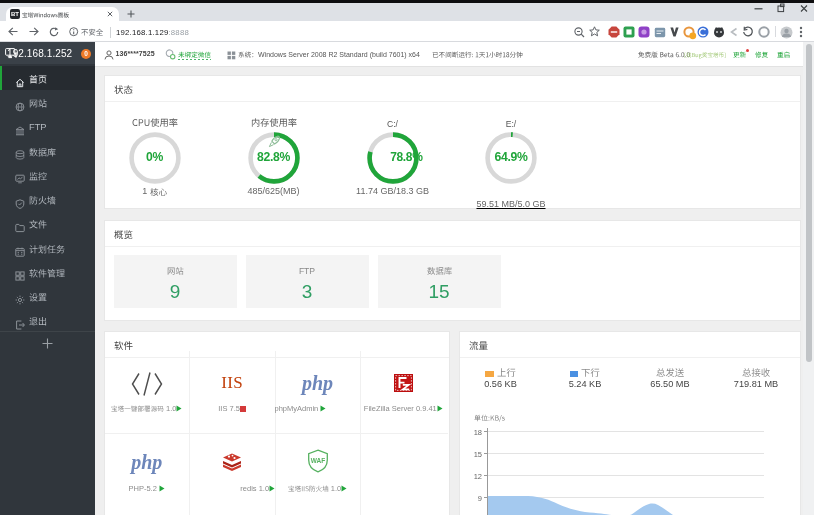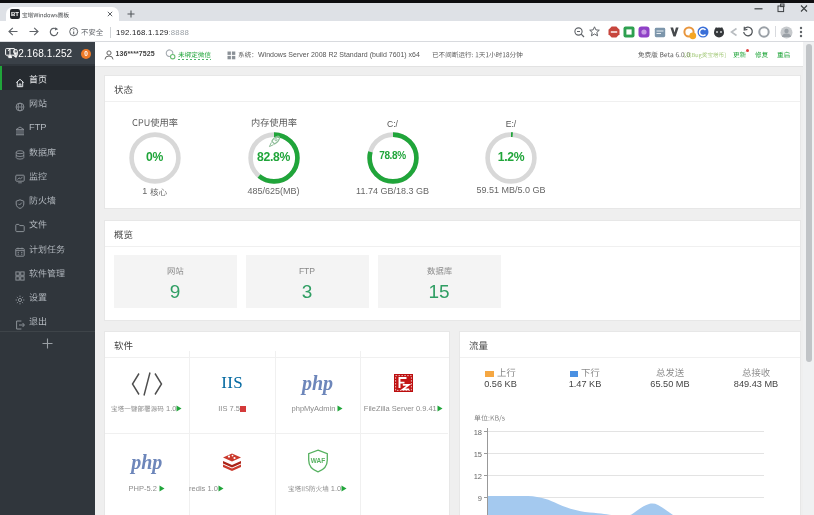--- a/index.html
+++ b/index.html
@@ -278,33 +278,33 @@
     <div class="abs" style="left:213.5px;top:185.5px;">
       <div style="width:120px;text-align:center;font-size:9px;color:#666">485/625(MB)</div>
     </div>
     <div class="abs" style="left:362.5px;top:116px;">
       <div style="width:60px;text-align:center;line-height:11px"><span style="font-size:8.6px;color:#555">C:/</span></div>
     </div>
     <div class="abs" style="left:364.5px;top:130px;"><svg width="56" height="56" viewBox="0 0 56 56">
         <circle cx="28" cy="28" r="23.4" fill="none" stroke="#d8d8d8" stroke-width="4.6"></circle>
         <circle cx="28" cy="28" r="23.4" fill="none" stroke="#20a53a" stroke-width="4.6" stroke-dasharray="115.9 147.0" transform="rotate(-90 28 28)"></circle>
       </svg></div>
-    <div class="abs" style="left:362.5px;top:150.3px;width:60px;text-align:center;font-size:10px;letter-spacing:-0.35px;font-weight:bold;color:#20a53a">78.8%</div>
+    <div class="abs" style="left:362.5px;top:150.3px;width:60px;text-align:right;font-size:12px;letter-spacing:-0.35px;font-weight:bold;color:#20a53a">78.8%</div>
     <div class="abs" style="left:332.5px;top:185.5px;">
       <div style="width:120px;text-align:center;font-size:9px;color:#666">11.74 GB/18.3 GB</div>
     </div>
     <div class="abs" style="left:481.0px;top:116px;">
       <div style="width:60px;text-align:center;line-height:11px"><span style="font-size:8.6px;color:#555">E:/</span></div>
     </div>
     <div class="abs" style="left:483.0px;top:130px;"><svg width="56" height="56" viewBox="0 0 56 56">
         <circle cx="28" cy="28" r="23.4" fill="none" stroke="#d8d8d8" stroke-width="4.6"></circle>
         <circle cx="28" cy="28" r="23.4" fill="none" stroke="#20a53a" stroke-width="4.6" stroke-dasharray="1.8 147.0" transform="rotate(-90 28 28)"></circle>
       </svg></div>
-    <div class="abs" style="left:481.0px;top:150.3px;width:60px;text-align:center;font-size:12.2px;letter-spacing:-0.35px;font-weight:bold;color:#20a53a">1.2%</div>
-    <div class="abs" style="left:451.0px;top:185px;">
+    <div class="abs" style="left:481.0px;top:150.3px;width:60px;text-align:center;font-size:12.2px;letter-spacing:-0.35px;font-weight:bold;color:#20a53a">64.9%</div>
+    <div class="abs" style="left:451.0px;top:199px;text-decoration:underline;">
       <div style="width:120px;text-align:center;font-size:9px;color:#666">59.51 MB/5.0 GB</div>
     </div>
     <div class="abs" style="left:103.5px;top:220px;width:697px;height:101px;background:#fff;border:1px solid #e7e7e7"></div>
     <div class="abs" style="left:113.5px;top:228px;"><svg width="19" height="13" viewBox="0 -10.260000000000002 19 13" style="display:inline-block;vertical-align:top">
         <path d="M5.9 -3.4C6.0 -3.5 6.3 -3.5 6.6 -3.5H7.1C6.7 -2.2 6.1 -0.8 4.9 0.4C5.1 0.5 5.3 0.7 5.5 0.8C6.3 -0.1 6.9 -1.1 7.3 -2.2V-0.2C7.3 0.2 7.3 0.4 7.4 0.5C7.6 0.6 7.8 0.7 7.9 0.7C8.0 0.7 8.2 0.7 8.3 0.7C8.5 0.7 8.7 0.6 8.8 0.6C8.9 0.5 9.0 0.3 9.0 0.2C9.0 -0.0 9.1 -0.6 9.1 -1.0C8.9 -1.1 8.8 -1.2 8.7 -1.3C8.7 -0.8 8.6 -0.4 8.6 -0.2C8.6 -0.1 8.6 -0.0 8.5 0.0C8.5 0.1 8.4 0.1 8.3 0.1C8.2 0.1 8.1 0.1 8.1 0.1C8.0 0.1 7.9 0.0 7.9 0.0C7.8 -0.0 7.8 -0.1 7.8 -0.1V-3.0H7.5L7.7 -3.5H9.0V-4.1H7.8C7.9 -5.1 8.0 -6.1 8.0 -6.8H8.9V-7.5H5.9V-6.8H7.4C7.4 -6.1 7.4 -5.1 7.2 -4.1H6.5C6.6 -4.8 6.8 -5.8 6.8 -6.3H6.3C6.2 -5.8 6.0 -4.4 5.9 -4.2C5.9 -4.1 5.8 -4.0 5.7 -4.0C5.8 -3.8 5.9 -3.6 5.9 -3.4ZM5.0 -5.2V-4.0H3.8V-5.2ZM5.0 -5.7H3.8V-6.8H5.0ZM3.2 -0.1C3.3 -0.2 3.6 -0.4 5.1 -1.4C5.2 -1.1 5.3 -0.9 5.3 -0.8L5.8 -1.0C5.7 -1.5 5.3 -2.3 5.0 -2.9L4.5 -2.7C4.6 -2.5 4.8 -2.1 4.9 -1.9L3.8 -1.2V-3.4H5.5V-7.4H3.2V-1.4C3.2 -1.0 3.0 -0.7 2.8 -0.6C3.0 -0.4 3.1 -0.2 3.2 -0.1ZM1.5 -8.0V-6.0H0.5V-5.3H1.5C1.3 -4.0 0.8 -2.5 0.3 -1.6C0.4 -1.5 0.6 -1.2 0.7 -1.0C1.0 -1.6 1.3 -2.4 1.5 -3.2V0.8H2.1V-3.9C2.4 -3.5 2.6 -3.0 2.7 -2.8L3.1 -3.4C3.0 -3.6 2.4 -4.6 2.1 -4.9V-5.3H3.0V-6.0H2.1V-8.0Z M15.6 -5.9C16.1 -5.5 16.6 -4.8 16.9 -4.4L17.5 -4.7C17.3 -5.1 16.7 -5.8 16.2 -6.2ZM10.6 -7.4V-4.8H11.3V-7.4ZM12.6 -7.9V-4.5H13.3V-7.9ZM14.5 -1.7V-0.2C14.5 0.4 14.8 0.6 15.7 0.6C15.9 0.6 17.2 0.6 17.4 0.6C18.1 0.6 18.3 0.4 18.4 -0.7C18.2 -0.8 17.9 -0.9 17.8 -1.0C17.7 -0.1 17.7 0.0 17.3 0.0C17.0 0.0 16.0 0.0 15.8 0.0C15.3 0.0 15.2 -0.0 15.2 -0.3V-1.7ZM13.8 -3.1V-2.4C13.8 -1.6 13.6 -0.5 10.1 0.2C10.3 0.4 10.5 0.6 10.6 0.8C14.2 -0.1 14.6 -1.3 14.6 -2.3V-3.1ZM11.4 -4.2V-1.1H12.1V-3.5H16.5V-1.2H17.3V-4.2ZM15.1 -8.0C14.8 -6.9 14.4 -5.8 13.8 -5.1C14.0 -5.1 14.3 -4.9 14.4 -4.8C14.7 -5.2 15.0 -5.8 15.3 -6.4H18.4V-7.0H15.5C15.6 -7.3 15.7 -7.6 15.8 -7.8Z" fill="#444"></path>
       </svg></div>
     <div class="abs" style="left:104.5px;top:246px;width:695px;height:1px;background:#f0f0f0"></div>
     <div class="abs" style="left:113.5px;top:255px;width:123px;height:53px;background:#f4f4f4"></div>
     <div class="abs" style="left:113.5px;top:265px;width:123px;text-align:center"><div style="display:inline-block"><svg width="17" height="12" viewBox="0 -9.072000000000001 17 12" style="display:inline-block;vertical-align:top">
           <path d="M1.6 -4.5C2.0 -4.0 2.4 -3.5 2.8 -3.0C2.5 -2.1 2.0 -1.3 1.4 -0.7C1.6 -0.7 1.8 -0.5 1.9 -0.4C2.4 -0.9 2.9 -1.6 3.2 -2.4C3.5 -2.0 3.7 -1.6 3.8 -1.3L4.3 -1.7C4.0 -2.1 3.8 -2.5 3.4 -3.0C3.7 -3.7 3.8 -4.5 4.0 -5.3L3.4 -5.4C3.3 -4.7 3.2 -4.1 3.0 -3.6C2.7 -4.0 2.3 -4.5 2.0 -4.9ZM4.1 -4.5C4.4 -4.0 4.8 -3.5 5.2 -2.9C4.9 -2.0 4.4 -1.2 3.8 -0.7C3.9 -0.6 4.2 -0.4 4.3 -0.3C4.8 -0.9 5.3 -1.5 5.6 -2.4C5.9 -1.9 6.1 -1.4 6.3 -1.1L6.7 -1.4C6.5 -1.9 6.2 -2.4 5.8 -3.0C6.0 -3.7 6.2 -4.5 6.3 -5.3L5.8 -5.4C5.7 -4.7 5.6 -4.1 5.4 -3.6C5.1 -4.0 4.8 -4.4 4.5 -4.8ZM0.7 -6.6V0.7H1.4V-5.9H7.1V-0.2C7.1 -0.0 7.0 0.0 6.8 0.0C6.7 0.0 6.1 0.1 5.6 0.0C5.7 0.2 5.8 0.5 5.8 0.6C6.6 0.7 7.0 0.6 7.3 0.5C7.6 0.4 7.7 0.2 7.7 -0.2V-6.6Z M8.9 -5.5V-4.9H12.2V-5.5ZM9.2 -4.4C9.4 -3.5 9.6 -2.2 9.6 -1.4L10.2 -1.5C10.1 -2.3 9.9 -3.5 9.7 -4.5ZM9.9 -6.8C10.1 -6.5 10.3 -5.9 10.4 -5.6L11.0 -5.8C10.9 -6.1 10.7 -6.6 10.4 -7.0ZM11.2 -4.6C11.1 -3.6 10.8 -2.1 10.6 -1.2C9.9 -1.0 9.3 -0.9 8.8 -0.8L8.9 -0.2C9.8 -0.4 11.0 -0.7 12.1 -1.0L12.1 -1.6L11.2 -1.3C11.4 -2.2 11.6 -3.5 11.8 -4.5ZM12.3 -3.0V0.7H12.9V0.3H15.5V0.6H16.1V-3.0H14.3V-4.7H16.5V-5.3H14.3V-7.1H13.7V-3.0ZM12.9 -0.3V-2.4H15.5V-0.3Z" fill="#888"></path>
@@ -326,21 +326,21 @@
     <div class="abs" style="left:189.4px;top:351px;width:1px;height:169px;background:#f0f0f0"></div>
     <div class="abs" style="left:274.8px;top:351px;width:1px;height:169px;background:#f0f0f0"></div>
     <div class="abs" style="left:360.2px;top:351px;width:1px;height:169px;background:#f0f0f0"></div>
     <div class="abs" style="left:105px;top:433px;width:343px;height:1px;background:#f0f0f0"></div>
     <div class="abs" style="left:126.7px;top:369.5px;width:40px;height:28px;display:flex;align-items:center;justify-content:center">
       <svg width="36" height="28" viewBox="0 0 36 28">
         <path d="M10 3.5 L3.5 14 L10 24.5 M26 3.5 L32.5 14 L26 24.5 M21 2.5 L15 25.5" fill="none" stroke="#4e4e4e" stroke-width="1.45"></path>
       </svg>
     </div>
     <div class="abs" style="left:202.1px;top:371.0px;width:60px;height:24px;display:flex;align-items:center;justify-content:center">
-      <div style="font-family:'Liberation Serif',serif;font-size:17px;font-weight:500;color:#0369a1;letter-spacing:0.3px">IIS</div>
+      <div style="font-family:'Liberation Serif',serif;font-size:17px;font-weight:500;color:#c2410c;letter-spacing:0.3px">IIS</div>
     </div>
     <div class="abs" style="left:287.5px;top:371.0px;width:60px;height:24px;display:flex;align-items:center;justify-content:center">
       <div style="font-family:'Liberation Serif',serif;font-style:italic;font-weight:bold;font-size:20px;color:#6d86ba">php</div>
     </div>
     <div class="abs" style="left:391.3px;top:372.0px;width:24px;height:22px;display:flex;align-items:center;justify-content:center">
       <svg width="21" height="20" viewBox="0 0 21 20">
         <rect x="1" y="1" width="19" height="18" fill="#bb0d0d"></rect>
         <rect x="2.6" y="2.6" width="15.8" height="14.8" fill="#c31414" stroke="#fff" stroke-width="0.7" stroke-dasharray="1.6 1.3"></rect>
         <path d="M6.5 15 V5 H13.5 M6.5 9.6 H11.5" stroke="#fff" stroke-width="1.9" fill="none"></path>
         <path d="M9.8 11.8 H15.8 L9.8 16.4 H16.2" stroke="#fff" stroke-width="1.7" fill="none"></path>
@@ -366,58 +366,58 @@
       </svg>
     </div>
     <div class="abs" style="left:103.7px;top:404px;width:86px;text-align:center;font-size:7.5px;color:#8c8c8c;white-space:nowrap"><svg width="53" height="9" viewBox="0 -7.128 53 9" style="display:inline-block;vertical-align:top">
         <path d="M4.1 -1.1C4.4 -0.8 4.9 -0.4 5.1 -0.2L5.5 -0.5C5.2 -0.7 4.8 -1.1 4.4 -1.4ZM2.8 -5.5C3.0 -5.2 3.1 -5.0 3.2 -4.7H0.5V-3.3H1.0V-4.3H5.5V-3.4H1.1V-3.0H3.0V-1.9H1.2V-1.5H3.0V-0.1H0.4V0.3H6.2V-0.1H3.6V-1.5H5.4V-1.9H3.6V-3.0H5.5V-3.3H6.0V-4.7H3.8C3.7 -5.0 3.5 -5.3 3.3 -5.6Z M9.8 -2.6V-2.1H11.9V-2.6ZM11.5 -5.5V-4.9H10.2V-5.5H9.7V-4.9H8.7V-4.4H9.7V-3.8H10.2V-4.4H11.5V-3.8H12.0V-4.4H12.9V-4.9H12.0V-5.5ZM9.4 -1.6V0.5H9.8V0.3H11.9V0.5H12.4V-1.6ZM9.8 -0.1V-1.2H11.9V-0.1ZM6.8 -0.9 7.0 -0.4C7.6 -0.6 8.3 -0.9 8.9 -1.1L8.8 -1.6L8.2 -1.3V-3.5H8.8V-3.9H8.2V-5.5H7.7V-3.9H6.9V-3.5H7.7V-1.1C7.4 -1.0 7.1 -0.9 6.8 -0.9ZM10.7 -4.1C10.2 -3.5 9.4 -2.9 8.5 -2.5C8.6 -2.4 8.7 -2.2 8.8 -2.1C9.6 -2.5 10.2 -2.9 10.7 -3.5C11.2 -3.0 12.0 -2.5 12.7 -2.2C12.8 -2.3 12.9 -2.5 13.0 -2.6C12.3 -2.8 11.5 -3.4 11.0 -3.8L11.1 -3.9Z M13.5 -2.8V-2.3H19.5V-2.8Z M20.1 -2.3V-1.8H20.9V-0.5C20.9 -0.2 20.7 -0.0 20.6 0.1C20.6 0.2 20.8 0.3 20.8 0.4C20.9 0.3 21.1 0.2 22.1 -0.5C22.1 -0.6 22.0 -0.8 22.0 -0.9L21.3 -0.5V-1.8H22.0V-2.3H21.3V-3.2H22.0V-3.6H20.4C20.6 -3.8 20.7 -4.1 20.8 -4.3H22.0V-4.8H21.0C21.1 -5.0 21.2 -5.2 21.3 -5.5L20.8 -5.6C20.7 -4.9 20.3 -4.3 20.0 -3.8C20.1 -3.7 20.2 -3.5 20.3 -3.4L20.4 -3.6V-3.2H20.9V-2.3ZM23.6 -5.0V-4.7H24.4V-4.1H23.4V-3.7H24.4V-3.2H23.6V-2.8H24.4V-2.3H23.6V-2.0H24.4V-1.4H23.4V-1.0H24.4V-0.2H24.8V-1.0H26.0V-1.4H24.8V-2.0H25.9V-2.3H24.8V-2.8H25.8V-3.7H26.2V-4.1H25.8V-5.0H24.8V-5.5H24.4V-5.0ZM24.8 -3.7H25.4V-3.2H24.8ZM24.8 -4.1V-4.7H25.4V-4.1ZM22.2 -2.7C22.2 -2.7 22.3 -2.8 22.3 -2.8H23.0C23.0 -2.3 22.9 -1.8 22.8 -1.4C22.7 -1.6 22.6 -1.9 22.5 -2.2L22.2 -2.1C22.3 -1.6 22.4 -1.2 22.6 -0.9C22.4 -0.4 22.1 -0.0 21.7 0.2C21.8 0.3 21.9 0.5 22.0 0.6C22.3 0.3 22.6 -0.0 22.9 -0.5C23.4 0.3 24.2 0.4 25.2 0.4H26.0C26.0 0.3 26.1 0.1 26.2 0.0C26.0 0.0 25.3 0.0 25.2 0.0C24.3 0.0 23.6 -0.2 23.0 -0.9C23.2 -1.5 23.4 -2.3 23.4 -3.2L23.2 -3.2L23.1 -3.2H22.7C23.0 -3.7 23.3 -4.4 23.5 -5.0L23.2 -5.2L23.1 -5.2H22.1V-4.7H22.9C22.7 -4.1 22.5 -3.6 22.4 -3.4C22.3 -3.2 22.1 -3.1 22.0 -3.0C22.1 -3.0 22.2 -2.8 22.2 -2.7Z M27.3 -4.1C27.5 -3.8 27.7 -3.3 27.7 -3.0L28.2 -3.1C28.1 -3.4 28.0 -3.9 27.8 -4.3ZM30.5 -5.2V0.5H31.0V-4.7H32.0C31.9 -4.2 31.6 -3.5 31.4 -3.0C32.0 -2.4 32.1 -1.9 32.1 -1.5C32.1 -1.2 32.1 -1.0 31.9 -0.9C31.9 -0.9 31.8 -0.9 31.7 -0.9C31.5 -0.9 31.4 -0.9 31.2 -0.9C31.2 -0.8 31.3 -0.5 31.3 -0.4C31.5 -0.4 31.7 -0.4 31.9 -0.4C32.0 -0.4 32.2 -0.5 32.3 -0.6C32.5 -0.7 32.6 -1.0 32.6 -1.4C32.6 -1.9 32.4 -2.4 31.8 -3.0C32.1 -3.6 32.4 -4.4 32.7 -5.0L32.3 -5.2L32.2 -5.2ZM28.0 -5.5C28.1 -5.2 28.2 -5.0 28.3 -4.8H26.9V-4.3H30.0V-4.8H28.8C28.7 -5.0 28.6 -5.3 28.5 -5.6ZM29.3 -4.3C29.2 -3.9 29.0 -3.4 28.8 -3.0H26.7V-2.5H30.2V-3.0H29.3C29.4 -3.3 29.6 -3.8 29.8 -4.2ZM27.1 -1.9V0.5H27.6V0.2H29.4V0.4H29.9V-1.9ZM27.6 -0.3V-1.5H29.4V-0.3Z M37.3 -4.9H38.4V-4.3H37.3ZM35.7 -4.9H36.8V-4.3H35.7ZM34.2 -4.9H35.3V-4.3H34.2ZM38.5 -3.7C38.3 -3.5 38.1 -3.3 37.8 -3.1V-3.5H36.3V-3.9H38.9V-5.3H33.8V-3.9H35.9V-3.5H34.0V-3.1H35.9V-2.6H33.4V-2.1H36.1C35.2 -1.8 34.2 -1.5 33.2 -1.3C33.3 -1.2 33.4 -0.9 33.5 -0.8C33.9 -0.9 34.3 -1.1 34.8 -1.2V0.5H35.2V0.3H38.2V0.5H38.6V-1.7H36.1C36.5 -1.8 36.8 -2.0 37.1 -2.1H39.2V-2.6H37.8C38.2 -2.8 38.6 -3.1 38.9 -3.4ZM36.9 -2.6H36.3V-3.1H37.8C37.5 -2.9 37.2 -2.7 36.9 -2.6ZM35.2 -0.5H38.2V-0.1H35.2ZM35.2 -0.9V-1.3H38.2V-0.9Z M43.1 -2.7H45.2V-2.1H43.1ZM43.1 -3.6H45.2V-3.1H43.1ZM42.9 -1.4C42.7 -0.9 42.4 -0.4 42.1 -0.1C42.3 -0.1 42.4 0.1 42.5 0.1C42.8 -0.2 43.2 -0.7 43.4 -1.2ZM44.8 -1.2C45.1 -0.8 45.4 -0.3 45.5 0.1L46.0 -0.1C45.8 -0.5 45.5 -1.0 45.2 -1.4ZM40.2 -5.1C40.5 -4.9 41.0 -4.6 41.3 -4.4L41.6 -4.8C41.3 -5.0 40.8 -5.3 40.5 -5.5ZM39.9 -3.3C40.2 -3.1 40.7 -2.8 41.0 -2.6L41.3 -3.0C41.0 -3.2 40.5 -3.5 40.1 -3.7ZM40.0 0.2 40.4 0.4C40.7 -0.2 41.1 -1.0 41.4 -1.7L41.0 -2.0C40.7 -1.2 40.3 -0.4 40.0 0.2ZM41.8 -5.2V-3.4C41.8 -2.3 41.8 -0.8 41.0 0.2C41.1 0.3 41.3 0.4 41.4 0.5C42.2 -0.6 42.3 -2.3 42.3 -3.4V-4.8H45.9V-5.2ZM43.9 -4.7C43.9 -4.5 43.8 -4.2 43.7 -4.0H42.7V-1.7H43.9V0.0C43.9 0.1 43.9 0.1 43.8 0.1C43.7 0.1 43.4 0.1 43.1 0.1C43.2 0.2 43.2 0.4 43.2 0.5C43.7 0.5 44.0 0.5 44.1 0.5C44.3 0.4 44.4 0.3 44.4 0.0V-1.7H45.6V-4.0H44.2C44.3 -4.2 44.4 -4.4 44.4 -4.6Z M48.9 -1.4V-0.9H51.4V-1.4ZM49.4 -4.3C49.4 -3.6 49.3 -2.8 49.2 -2.2H49.4L51.9 -2.2C51.8 -0.8 51.6 -0.2 51.5 -0.0C51.4 0.1 51.3 0.1 51.2 0.1C51.1 0.1 50.8 0.1 50.5 0.0C50.5 0.2 50.6 0.3 50.6 0.5C50.9 0.5 51.2 0.5 51.4 0.5C51.6 0.5 51.7 0.4 51.8 0.3C52.1 0.0 52.2 -0.6 52.4 -2.4C52.4 -2.5 52.4 -2.6 52.4 -2.6H51.6C51.7 -3.5 51.8 -4.5 51.8 -5.1L51.5 -5.2L51.4 -5.2H49.1V-4.7H51.3C51.3 -4.1 51.2 -3.3 51.1 -2.6H49.7C49.8 -3.1 49.9 -3.8 49.9 -4.3ZM46.5 -5.2V-4.7H47.3C47.2 -3.7 46.9 -2.8 46.4 -2.2C46.5 -2.0 46.6 -1.8 46.6 -1.6C46.7 -1.8 46.9 -2.0 47.0 -2.2V0.2H47.4V-0.3H48.6V-3.2H47.4C47.6 -3.7 47.7 -4.2 47.8 -4.7H48.8V-5.2ZM47.4 -2.7H48.2V-0.7H47.4Z" fill="#8c8c8c"></path>
       </svg> <span>1.0</span><svg width="6" height="7" viewBox="0 0 6 7" style="display:inline-block;vertical-align:-0.5px">
         <path d="M0.5 0.5 L5.5 3.5 L0.5 6.5 Z" fill="#20a53a"></path>
       </svg></div>
     <div class="abs" style="left:189.1px;top:404px;width:86px;text-align:center;font-size:7.5px;color:#8c8c8c;white-space:nowrap">IIS 7.5<svg width="6" height="6" viewBox="0 0 6 6" style="display:inline-block;vertical-align:-0.5px">
         <rect width="6" height="6" fill="#d43a3a"></rect>
       </svg></div>
-    <div class="abs" style="left:274.5px;top:404px;width:86px;text-align:center;font-size:7.5px;color:#8c8c8c;white-space:nowrap">phpMyAdmin <svg width="6" height="7" viewBox="0 0 6 7" style="display:inline-block;vertical-align:-0.5px">
+    <div class="abs" style="left:274.5px;top:404px;width:86px;font-size:7.5px;color:#8c8c8c;white-space:nowrap">phpMyAdmin <svg width="6" height="7" viewBox="0 0 6 7" style="display:inline-block;vertical-align:-0.5px">
         <path d="M0.5 0.5 L5.5 3.5 L0.5 6.5 Z" fill="#20a53a"></path>
       </svg></div>
     <div class="abs" style="left:360.3px;top:404px;width:86px;text-align:center;font-size:7.5px;color:#8c8c8c;white-space:nowrap">FileZilla Server 0.9.41<svg width="6" height="7" viewBox="0 0 6 7" style="display:inline-block;vertical-align:-0.5px">
         <path d="M0.5 0.5 L5.5 3.5 L0.5 6.5 Z" fill="#20a53a"></path>
       </svg></div>
     <div class="abs" style="left:103.7px;top:484px;width:86px;text-align:center;font-size:7.5px;color:#8c8c8c;white-space:nowrap">PHP-5.2 <svg width="6" height="7" viewBox="0 0 6 7" style="display:inline-block;vertical-align:-0.5px">
         <path d="M0.5 0.5 L5.5 3.5 L0.5 6.5 Z" fill="#20a53a"></path>
       </svg></div>
-    <div class="abs" style="left:189.1px;top:484px;width:86px;text-align:left;font-size:7.5px;color:#8c8c8c;white-space:nowrap">redis 1.0<svg width="6" height="7" viewBox="0 0 6 7" style="display:inline-block;vertical-align:-0.5px">
+    <div class="abs" style="left:189.1px;top:484px;width:86px;text-align:right;font-size:7.5px;color:#8c8c8c;white-space:nowrap">redis 1.0<svg width="6" height="7" viewBox="0 0 6 7" style="display:inline-block;vertical-align:-0.5px">
         <path d="M0.5 0.5 L5.5 3.5 L0.5 6.5 Z" fill="#20a53a"></path>
       </svg></div>
     <div class="abs" style="left:274.5px;top:484px;width:86px;text-align:center;font-size:7.5px;color:#8c8c8c;white-space:nowrap"><svg width="41" height="9" viewBox="0 -7.128 41 9" style="display:inline-block;vertical-align:top">
         <path d="M4.1 -1.1C4.4 -0.8 4.9 -0.4 5.1 -0.2L5.5 -0.5C5.2 -0.7 4.8 -1.1 4.4 -1.4ZM2.8 -5.5C3.0 -5.2 3.1 -5.0 3.2 -4.7H0.5V-3.3H1.0V-4.3H5.5V-3.4H1.1V-3.0H3.0V-1.9H1.2V-1.5H3.0V-0.1H0.4V0.3H6.2V-0.1H3.6V-1.5H5.4V-1.9H3.6V-3.0H5.5V-3.3H6.0V-4.7H3.8C3.7 -5.0 3.5 -5.3 3.3 -5.6Z M9.8 -2.6V-2.1H11.9V-2.6ZM11.5 -5.5V-4.9H10.2V-5.5H9.7V-4.9H8.7V-4.4H9.7V-3.8H10.2V-4.4H11.5V-3.8H12.0V-4.4H12.9V-4.9H12.0V-5.5ZM9.4 -1.6V0.5H9.8V0.3H11.9V0.5H12.4V-1.6ZM9.8 -0.1V-1.2H11.9V-0.1ZM6.8 -0.9 7.0 -0.4C7.6 -0.6 8.3 -0.9 8.9 -1.1L8.8 -1.6L8.2 -1.3V-3.5H8.8V-3.9H8.2V-5.5H7.7V-3.9H6.9V-3.5H7.7V-1.1C7.4 -1.0 7.1 -0.9 6.8 -0.9ZM10.7 -4.1C10.2 -3.5 9.4 -2.9 8.5 -2.5C8.6 -2.4 8.7 -2.2 8.8 -2.1C9.6 -2.5 10.2 -2.9 10.7 -3.5C11.2 -3.0 12.0 -2.5 12.7 -2.2C12.8 -2.3 12.9 -2.5 13.0 -2.6C12.3 -2.8 11.5 -3.4 11.0 -3.8L11.1 -3.9Z M13.9 0.0H14.5V-4.8H13.9Z M15.8 0.0H16.4V-4.8H15.8Z M19.1 0.1C20.1 0.1 20.7 -0.5 20.7 -1.3C20.7 -2.0 20.3 -2.3 19.7 -2.6L19.0 -2.9C18.7 -3.0 18.2 -3.2 18.2 -3.7C18.2 -4.1 18.6 -4.4 19.1 -4.4C19.6 -4.4 19.9 -4.2 20.2 -3.9L20.6 -4.3C20.2 -4.7 19.7 -4.9 19.1 -4.9C18.3 -4.9 17.6 -4.4 17.6 -3.6C17.6 -2.9 18.1 -2.6 18.6 -2.4L19.3 -2.1C19.7 -1.9 20.1 -1.7 20.1 -1.2C20.1 -0.8 19.7 -0.4 19.1 -0.4C18.6 -0.4 18.1 -0.7 17.7 -1.0L17.4 -0.6C17.8 -0.2 18.4 0.1 19.1 0.1Z M25.0 -5.4C25.1 -5.1 25.2 -4.7 25.3 -4.4L25.7 -4.6C25.7 -4.8 25.5 -5.2 25.4 -5.5ZM23.5 -4.4V-4.0H24.5C24.5 -2.2 24.3 -0.6 22.9 0.1C23.0 0.2 23.1 0.4 23.2 0.5C24.3 -0.1 24.7 -1.2 24.9 -2.5H26.4C26.3 -0.8 26.2 -0.2 26.1 -0.0C26.1 0.0 26.0 0.1 25.9 0.1C25.7 0.1 25.4 0.1 25.0 0.0C25.1 0.2 25.2 0.4 25.2 0.5C25.5 0.5 25.9 0.5 26.1 0.5C26.3 0.5 26.4 0.4 26.5 0.3C26.7 0.1 26.8 -0.7 26.9 -2.7C26.9 -2.8 26.9 -3.0 26.9 -3.0H24.9C25.0 -3.3 25.0 -3.6 25.0 -4.0H27.3V-4.4ZM21.5 -5.3V0.5H22.0V-4.8H23.0C22.8 -4.3 22.6 -3.7 22.4 -3.2C22.9 -2.7 23.0 -2.2 23.0 -1.9C23.0 -1.7 23.0 -1.5 22.9 -1.4C22.8 -1.4 22.8 -1.3 22.7 -1.3C22.6 -1.3 22.4 -1.3 22.3 -1.3C22.3 -1.2 22.4 -1.0 22.4 -0.9C22.6 -0.9 22.7 -0.9 22.9 -0.9C23.0 -0.9 23.1 -1.0 23.2 -1.0C23.4 -1.2 23.5 -1.5 23.5 -1.8C23.5 -2.2 23.4 -2.7 22.9 -3.3C23.1 -3.8 23.4 -4.5 23.6 -5.1L23.2 -5.3L23.2 -5.3Z M29.0 -4.2C28.8 -3.6 28.6 -2.8 28.1 -2.4L28.6 -2.1C29.0 -2.6 29.3 -3.4 29.5 -4.1ZM33.1 -4.2C32.9 -3.6 32.5 -2.8 32.2 -2.3L32.6 -2.1C32.9 -2.6 33.3 -3.4 33.6 -4.0ZM31.1 -3.0 31.0 -3.0C31.2 -3.8 31.2 -4.6 31.2 -5.5H30.6C30.6 -3.1 30.7 -0.9 27.9 0.1C28.1 0.2 28.2 0.4 28.3 0.5C29.8 -0.0 30.5 -1.0 30.8 -2.1C31.3 -0.8 32.2 0.1 33.6 0.5C33.7 0.4 33.8 0.1 34.0 0.0C32.3 -0.3 31.4 -1.4 31.1 -3.0Z M37.9 -1.4H38.9V-0.9H37.9ZM37.5 -1.6V-0.6H39.3V-1.6ZM36.9 -4.3C37.1 -4.0 37.4 -3.6 37.5 -3.4L37.9 -3.6C37.7 -3.8 37.5 -4.2 37.2 -4.4ZM39.6 -4.4C39.5 -4.2 39.2 -3.8 39.0 -3.6L39.3 -3.4C39.5 -3.6 39.8 -3.9 40.0 -4.2ZM38.2 -5.6V-5.0H36.6V-4.6H38.2V-3.3H36.4V-2.9H40.5V-3.3H38.7V-4.6H40.2V-5.0H38.7V-5.6ZM36.7 -2.4V0.5H37.1V0.2H39.7V0.5H40.2V-2.4ZM37.1 -0.2V-2.0H39.7V-0.2ZM34.4 -1.1 34.6 -0.6C35.1 -0.8 35.8 -1.1 36.4 -1.4L36.3 -1.8L35.7 -1.6V-3.5H36.3V-4.0H35.7V-5.5H35.2V-4.0H34.5V-3.5H35.2V-1.4C34.9 -1.3 34.6 -1.2 34.4 -1.1Z" fill="#8c8c8c"></path>
       </svg> <span>1.0</span><svg width="6" height="7" viewBox="0 0 6 7" style="display:inline-block;vertical-align:-0.5px">
         <path d="M0.5 0.5 L5.5 3.5 L0.5 6.5 Z" fill="#20a53a"></path>
       </svg></div>
     <div class="abs" style="left:458.5px;top:331px;width:342px;height:190px;background:#fff;border:1px solid #e7e7e7"></div>
     <div class="abs" style="left:468.5px;top:339px;"><svg width="19" height="13" viewBox="0 -10.260000000000002 19 13" style="display:inline-block;vertical-align:top">
         <path d="M5.5 -3.4V0.4H6.1V-3.4ZM3.8 -3.4V-2.5C3.8 -1.6 3.7 -0.5 2.5 0.3C2.7 0.4 2.9 0.6 3.0 0.7C4.3 -0.2 4.4 -1.4 4.4 -2.4V-3.4ZM7.2 -3.4V-0.4C7.2 0.2 7.2 0.3 7.4 0.4C7.5 0.6 7.7 0.6 7.9 0.6C8.0 0.6 8.2 0.6 8.4 0.6C8.5 0.6 8.7 0.6 8.8 0.5C8.9 0.4 9.0 0.3 9.1 0.1C9.1 -0.0 9.1 -0.6 9.2 -1.0C9.0 -1.0 8.8 -1.1 8.7 -1.2C8.6 -0.8 8.6 -0.4 8.6 -0.3C8.6 -0.1 8.6 -0.1 8.5 -0.0C8.5 0.0 8.4 0.0 8.3 0.0C8.2 0.0 8.1 0.0 8.0 0.0C8.0 0.0 7.9 0.0 7.9 -0.0C7.8 -0.1 7.8 -0.2 7.8 -0.4V-3.4ZM0.8 -7.4C1.4 -7.0 2.1 -6.5 2.4 -6.1L2.9 -6.7C2.5 -7.0 1.8 -7.5 1.2 -7.9ZM0.4 -4.7C1.0 -4.5 1.7 -4.0 2.1 -3.7L2.5 -4.3C2.1 -4.6 1.4 -5.0 0.8 -5.3ZM0.6 0.2 1.2 0.6C1.8 -0.2 2.4 -1.4 2.9 -2.4L2.4 -2.9C1.9 -1.8 1.1 -0.6 0.6 0.2ZM5.3 -7.8C5.5 -7.5 5.6 -7.1 5.7 -6.7H3.0V-6.1H4.9C4.5 -5.6 4.0 -4.9 3.8 -4.7C3.6 -4.6 3.3 -4.5 3.1 -4.5C3.2 -4.3 3.3 -4.0 3.3 -3.8C3.6 -3.9 4.0 -3.9 8.0 -4.2C8.1 -3.9 8.3 -3.7 8.4 -3.5L9.0 -3.9C8.6 -4.4 7.9 -5.3 7.3 -6.0L6.8 -5.6C7.0 -5.4 7.3 -5.1 7.5 -4.8L4.5 -4.6C4.9 -5.0 5.3 -5.6 5.7 -6.1H9.0V-6.7H6.5C6.4 -7.1 6.2 -7.6 6.0 -8.0Z M11.9 -6.3H16.6V-5.8H11.9ZM11.9 -7.2H16.6V-6.7H11.9ZM11.2 -7.7V-5.4H17.3V-7.7ZM10.0 -5.0V-4.4H18.5V-5.0ZM11.7 -2.6H13.9V-2.0H11.7ZM14.6 -2.6H16.9V-2.0H14.6ZM11.7 -3.5H13.9V-3.0H11.7ZM14.6 -3.5H16.9V-3.0H14.6ZM9.9 -0.0V0.5H18.6V-0.0H14.6V-0.6H17.8V-1.1H14.6V-1.6H17.6V-4.0H11.0V-1.6H13.9V-1.1H10.7V-0.6H13.9V-0.0Z" fill="#444"></path>
       </svg></div>
     <div class="abs" style="left:459.5px;top:357px;width:340px;height:1px;background:#f0f0f0"></div>
     <div class="abs" style="left:458.5px;top:365.5px;width:84px;text-align:center;white-space:nowrap"><span style="display:inline-block;width:8.6px;height:5.6px;background:#f5a742;margin-right:3px;vertical-align:2.6px"></span><svg width="19" height="13" viewBox="0 -10.152000000000001 19 13" style="display:inline-block;vertical-align:top">
         <path d="M4.0 -7.8V-0.4H0.5V0.3H8.9V-0.4H4.8V-4.1H8.3V-4.9H4.8V-7.8Z M13.5 -7.3V-6.7H18.1V-7.3ZM11.9 -7.9C11.4 -7.2 10.5 -6.4 9.7 -5.8C9.9 -5.7 10.0 -5.4 10.1 -5.3C11.0 -5.9 12.0 -6.8 12.6 -7.6ZM13.1 -4.7V-4.1H16.2V-0.2C16.2 -0.0 16.2 0.0 16.0 0.0C15.8 0.1 15.2 0.1 14.5 0.0C14.6 0.2 14.7 0.5 14.8 0.7C15.7 0.7 16.2 0.7 16.5 0.6C16.8 0.5 17.0 0.3 17.0 -0.2V-4.1H18.4V-4.7ZM12.3 -5.9C11.6 -4.8 10.6 -3.7 9.6 -3.0C9.8 -2.9 10.0 -2.6 10.1 -2.4C10.5 -2.7 10.8 -3.1 11.2 -3.4V0.8H11.9V-4.2C12.3 -4.7 12.7 -5.2 13.0 -5.6Z" fill="#8a8a8a"></path>
       </svg></div>
     <div class="abs" style="left:458.5px;top:379px;width:84px;text-align:center;font-size:9.2px;color:#444">0.56 KB</div>
     <div class="abs" style="left:543.0px;top:365.5px;width:84px;text-align:center;white-space:nowrap"><span style="display:inline-block;width:8.6px;height:5.6px;background:#4a90e2;margin-right:3px;vertical-align:2.6px"></span><svg width="19" height="13" viewBox="0 -10.152000000000001 19 13" style="display:inline-block;vertical-align:top">
         <path d="M0.5 -7.2V-6.5H4.1V0.7H4.9V-4.2C6.0 -3.7 7.2 -2.9 7.9 -2.4L8.4 -3.0C7.6 -3.6 6.1 -4.4 5.0 -5.0L4.9 -4.8V-6.5H8.9V-7.2Z M13.5 -7.3V-6.7H18.1V-7.3ZM11.9 -7.9C11.4 -7.2 10.5 -6.4 9.7 -5.8C9.9 -5.7 10.0 -5.4 10.1 -5.3C11.0 -5.9 12.0 -6.8 12.6 -7.6ZM13.1 -4.7V-4.1H16.2V-0.2C16.2 -0.0 16.2 0.0 16.0 0.0C15.8 0.1 15.2 0.1 14.5 0.0C14.6 0.2 14.7 0.5 14.8 0.7C15.7 0.7 16.2 0.7 16.5 0.6C16.8 0.5 17.0 0.3 17.0 -0.2V-4.1H18.4V-4.7ZM12.3 -5.9C11.6 -4.8 10.6 -3.7 9.6 -3.0C9.8 -2.9 10.0 -2.6 10.1 -2.4C10.5 -2.7 10.8 -3.1 11.2 -3.4V0.8H11.9V-4.2C12.3 -4.7 12.7 -5.2 13.0 -5.6Z" fill="#8a8a8a"></path>
       </svg></div>
-    <div class="abs" style="left:543.0px;top:379px;width:84px;text-align:center;font-size:9.2px;color:#444">1.47 KB</div>
+    <div class="abs" style="left:543.0px;top:379px;width:84px;text-align:center;font-size:9.2px;color:#444">5.24 KB</div>
     <div class="abs" style="left:628.0px;top:365.5px;width:84px;text-align:center;white-space:nowrap"><svg width="28" height="13" viewBox="0 -10.152000000000001 28 13" style="display:inline-block;vertical-align:top">
         <path d="M7.1 -2.0C7.7 -1.4 8.2 -0.5 8.4 0.1L9.0 -0.3C8.8 -0.9 8.2 -1.7 7.7 -2.3ZM3.9 -2.5C4.5 -2.1 5.2 -1.4 5.6 -1.0L6.1 -1.4C5.7 -1.9 5.0 -2.5 4.4 -2.9ZM2.6 -2.3V-0.3C2.6 0.4 2.9 0.6 4.1 0.6C4.3 0.6 5.9 0.6 6.2 0.6C7.0 0.6 7.3 0.4 7.4 -0.7C7.2 -0.7 6.9 -0.8 6.7 -0.9C6.6 -0.1 6.6 0.0 6.1 0.0C5.7 0.0 4.4 0.0 4.1 0.0C3.5 0.0 3.4 -0.0 3.4 -0.3V-2.3ZM1.3 -2.1C1.1 -1.4 0.8 -0.6 0.4 -0.1L1.1 0.2C1.5 -0.3 1.8 -1.2 2.0 -2.0ZM2.5 -5.3H6.9V-3.7H2.5ZM1.7 -6.0V-3.0H7.7V-6.0H6.2C6.5 -6.5 6.9 -7.1 7.2 -7.6L6.4 -7.9C6.2 -7.3 5.8 -6.5 5.4 -6.0H3.5L4.0 -6.3C3.9 -6.7 3.4 -7.4 3.0 -7.9L2.4 -7.6C2.8 -7.1 3.2 -6.4 3.4 -6.0Z M15.7 -7.4C16.1 -7.0 16.7 -6.4 16.9 -6.0L17.5 -6.4C17.2 -6.8 16.7 -7.3 16.3 -7.8ZM10.8 -4.9C10.8 -5.0 11.2 -5.1 11.8 -5.1H13.1C12.5 -3.1 11.4 -1.6 9.7 -0.5C9.9 -0.4 10.1 -0.1 10.2 0.0C11.4 -0.7 12.3 -1.7 13.0 -2.9C13.4 -2.2 13.8 -1.6 14.4 -1.0C13.6 -0.5 12.6 -0.1 11.7 0.2C11.8 0.3 12.0 0.6 12.0 0.8C13.1 0.5 14.1 0.0 14.9 -0.6C15.8 0.1 16.8 0.5 18.0 0.8C18.1 0.6 18.3 0.3 18.5 0.2C17.3 -0.1 16.3 -0.5 15.5 -1.0C16.3 -1.7 16.9 -2.7 17.3 -3.9L16.9 -4.1L16.7 -4.1H13.5C13.7 -4.4 13.8 -4.7 13.9 -5.1H18.1L18.2 -5.8H14.1C14.2 -6.4 14.3 -7.1 14.4 -7.8L13.7 -7.9C13.6 -7.2 13.4 -6.4 13.3 -5.8H11.6C11.8 -6.3 12.1 -6.9 12.2 -7.5L11.5 -7.6C11.3 -6.9 11.0 -6.1 10.9 -6.0C10.8 -5.8 10.7 -5.6 10.5 -5.6C10.6 -5.4 10.7 -5.1 10.8 -4.9ZM14.9 -1.4C14.3 -2.0 13.8 -2.6 13.4 -3.4H16.4C16.0 -2.6 15.5 -2.0 14.9 -1.4Z M22.7 -7.6C22.9 -7.2 23.3 -6.5 23.5 -6.2L24.1 -6.4C23.9 -6.8 23.5 -7.4 23.2 -7.9ZM19.5 -7.5C20.0 -6.9 20.6 -6.2 20.9 -5.7L21.5 -6.1C21.2 -6.6 20.6 -7.3 20.1 -7.8ZM26.2 -7.9C26.0 -7.4 25.6 -6.6 25.3 -6.1H22.1V-5.5H24.3V-4.4L24.3 -4.1H21.8V-3.5H24.2C24.0 -2.7 23.5 -1.8 21.9 -1.1C22.0 -1.0 22.2 -0.7 22.3 -0.6C23.7 -1.2 24.4 -2.0 24.7 -2.8C25.5 -2.0 26.4 -1.2 26.8 -0.6L27.3 -1.1C26.8 -1.7 25.8 -2.7 24.9 -3.4V-3.5H27.7V-4.1H25.0L25.0 -4.4V-5.5H27.4V-6.1H26.0C26.3 -6.6 26.6 -7.2 26.9 -7.7ZM21.1 -4.7H19.3V-4.1H20.5V-1.1C20.0 -0.9 19.5 -0.5 19.0 0.1L19.6 0.8C20.0 0.1 20.4 -0.5 20.7 -0.5C20.9 -0.5 21.2 -0.2 21.6 0.1C22.3 0.5 23.1 0.6 24.3 0.6C25.3 0.6 27.1 0.6 27.7 0.5C27.7 0.3 27.9 -0.0 27.9 -0.2C27.0 -0.1 25.5 -0.1 24.4 -0.1C23.3 -0.1 22.4 -0.1 21.8 -0.5C21.5 -0.7 21.3 -0.9 21.1 -1.0Z" fill="#8a8a8a"></path>
       </svg></div>
     <div class="abs" style="left:628.0px;top:379px;width:84px;text-align:center;font-size:9.2px;color:#444">65.50 MB</div>
     <div class="abs" style="left:714.0px;top:365.5px;width:84px;text-align:center;white-space:nowrap"><svg width="28" height="13" viewBox="0 -10.152000000000001 28 13" style="display:inline-block;vertical-align:top">
         <path d="M7.1 -2.0C7.7 -1.4 8.2 -0.5 8.4 0.1L9.0 -0.3C8.8 -0.9 8.2 -1.7 7.7 -2.3ZM3.9 -2.5C4.5 -2.1 5.2 -1.4 5.6 -1.0L6.1 -1.4C5.7 -1.9 5.0 -2.5 4.4 -2.9ZM2.6 -2.3V-0.3C2.6 0.4 2.9 0.6 4.1 0.6C4.3 0.6 5.9 0.6 6.2 0.6C7.0 0.6 7.3 0.4 7.4 -0.7C7.2 -0.7 6.9 -0.8 6.7 -0.9C6.6 -0.1 6.6 0.0 6.1 0.0C5.7 0.0 4.4 0.0 4.1 0.0C3.5 0.0 3.4 -0.0 3.4 -0.3V-2.3ZM1.3 -2.1C1.1 -1.4 0.8 -0.6 0.4 -0.1L1.1 0.2C1.5 -0.3 1.8 -1.2 2.0 -2.0ZM2.5 -5.3H6.9V-3.7H2.5ZM1.7 -6.0V-3.0H7.7V-6.0H6.2C6.5 -6.5 6.9 -7.1 7.2 -7.6L6.4 -7.9C6.2 -7.3 5.8 -6.5 5.4 -6.0H3.5L4.0 -6.3C3.9 -6.7 3.4 -7.4 3.0 -7.9L2.4 -7.6C2.8 -7.1 3.2 -6.4 3.4 -6.0Z M13.7 -6.0C14.0 -5.6 14.2 -5.1 14.4 -4.7L14.9 -5.0C14.8 -5.3 14.5 -5.8 14.2 -6.2ZM10.9 -7.9V-6.0H9.8V-5.3H10.9V-3.3C10.4 -3.1 10.0 -3.0 9.7 -2.9L9.8 -2.2L10.9 -2.6V-0.1C10.9 0.0 10.9 0.1 10.7 0.1C10.6 0.1 10.3 0.1 9.9 0.1C10.0 0.3 10.1 0.6 10.1 0.7C10.7 0.7 11.0 0.7 11.2 0.6C11.5 0.5 11.6 0.3 11.6 -0.1V-2.8L12.5 -3.1L12.4 -3.7L11.6 -3.5V-5.3H12.5V-6.0H11.6V-7.9ZM14.7 -7.7C14.9 -7.5 15.0 -7.2 15.2 -6.9H13.0V-6.3H18.1V-6.9H15.9C15.8 -7.2 15.6 -7.5 15.4 -7.8ZM16.6 -6.2C16.5 -5.7 16.1 -5.1 15.8 -4.7H12.7V-4.1H18.3V-4.7H16.5C16.8 -5.1 17.1 -5.6 17.3 -6.0ZM16.6 -2.5C16.4 -1.9 16.1 -1.4 15.7 -1.0C15.2 -1.2 14.6 -1.4 14.1 -1.6C14.3 -1.8 14.5 -2.1 14.7 -2.5ZM13.2 -1.3C13.8 -1.1 14.4 -0.9 15.1 -0.6C14.4 -0.2 13.6 0.0 12.4 0.1C12.5 0.3 12.6 0.5 12.7 0.7C14.1 0.5 15.1 0.2 15.8 -0.3C16.6 0.1 17.3 0.4 17.7 0.8L18.2 0.2C17.7 -0.1 17.1 -0.4 16.4 -0.7C16.8 -1.2 17.1 -1.7 17.3 -2.5H18.5V-3.1H15.0C15.2 -3.4 15.4 -3.6 15.5 -3.9L14.8 -4.1C14.7 -3.7 14.5 -3.4 14.3 -3.1H12.5V-2.5H14.0C13.7 -2.0 13.4 -1.6 13.2 -1.3Z M24.3 -5.4H26.4C26.2 -4.2 25.9 -3.2 25.4 -2.3C24.9 -3.2 24.5 -4.2 24.3 -5.3ZM24.2 -7.9C24.0 -6.3 23.5 -4.7 22.6 -3.8C22.8 -3.6 23.1 -3.3 23.2 -3.2C23.4 -3.5 23.7 -3.9 23.9 -4.4C24.2 -3.4 24.6 -2.5 25.0 -1.7C24.5 -0.9 23.8 -0.3 22.8 0.2C23.0 0.3 23.2 0.6 23.3 0.8C24.2 0.3 24.9 -0.3 25.4 -1.1C26.0 -0.3 26.6 0.3 27.4 0.7C27.5 0.5 27.7 0.3 27.9 0.1C27.1 -0.3 26.4 -0.9 25.8 -1.7C26.4 -2.7 26.8 -3.9 27.1 -5.4H27.8V-6.1H24.5C24.7 -6.6 24.8 -7.2 24.9 -7.8ZM19.7 -0.9C19.8 -1.1 20.1 -1.2 21.8 -1.9V0.8H22.5V-7.8H21.8V-2.5L20.4 -2.1V-6.9H19.7V-2.2C19.7 -1.9 19.5 -1.7 19.4 -1.6C19.5 -1.4 19.6 -1.1 19.7 -0.9Z" fill="#8a8a8a"></path>
       </svg></div>
-    <div class="abs" style="left:714.0px;top:379px;width:84px;text-align:center;font-size:9.2px;color:#444">849.43 MB</div>
+    <div class="abs" style="left:714.0px;top:379px;width:84px;text-align:center;font-size:9.2px;color:#444">719.81 MB</div>
     <div class="abs" style="left:474px;top:413px;"><svg width="31" height="10" viewBox="0 -7.5600000000000005 31 10" style="display:inline-block;vertical-align:top">
         <path d="M1.5 -3.1H3.2V-2.3H1.5ZM3.8 -3.1H5.5V-2.3H3.8ZM1.5 -4.2H3.2V-3.5H1.5ZM3.8 -4.2H5.5V-3.5H3.8ZM5.0 -5.9C4.8 -5.5 4.5 -5.0 4.3 -4.7H2.6L2.8 -4.8C2.7 -5.1 2.4 -5.5 2.1 -5.9L1.7 -5.6C1.9 -5.3 2.2 -4.9 2.3 -4.7H1.0V-1.9H3.2V-1.2H0.4V-0.7H3.2V0.6H3.8V-0.7H6.6V-1.2H3.8V-1.9H6.0V-4.7H4.9C5.1 -5.0 5.3 -5.3 5.5 -5.7Z M9.6 -4.6V-4.1H13.4V-4.6ZM10.0 -3.6C10.3 -2.6 10.5 -1.3 10.5 -0.6L11.0 -0.7C11.0 -1.4 10.8 -2.7 10.5 -3.7ZM11.0 -5.8C11.1 -5.4 11.3 -5.0 11.3 -4.7L11.8 -4.8C11.8 -5.1 11.6 -5.6 11.5 -5.9ZM9.3 -0.2V0.3H13.7V-0.2H12.2C12.5 -1.2 12.8 -2.6 13.0 -3.6L12.4 -3.7C12.3 -2.7 12.0 -1.2 11.7 -0.2ZM9.0 -5.9C8.6 -4.8 8.0 -3.7 7.3 -3.1C7.4 -2.9 7.5 -2.7 7.6 -2.5C7.8 -2.8 8.0 -3.1 8.3 -3.4V0.5H8.8V-4.2C9.1 -4.7 9.3 -5.2 9.5 -5.7Z M15.0 -2.7C15.2 -2.7 15.4 -2.9 15.4 -3.2C15.4 -3.5 15.2 -3.7 15.0 -3.7C14.7 -3.7 14.5 -3.5 14.5 -3.2C14.5 -2.9 14.7 -2.7 15.0 -2.7ZM15.0 0.1C15.2 0.1 15.4 -0.1 15.4 -0.4C15.4 -0.7 15.2 -0.9 15.0 -0.9C14.7 -0.9 14.5 -0.7 14.5 -0.4C14.5 -0.1 14.7 0.1 15.0 0.1Z M16.7 0.0H17.3V-1.6L18.2 -2.7L19.7 0.0H20.4L18.6 -3.2L20.2 -5.1H19.5L17.3 -2.6H17.3V-5.1H16.7Z M21.2 0.0H22.8C24.0 0.0 24.8 -0.5 24.8 -1.5C24.8 -2.2 24.3 -2.6 23.7 -2.7V-2.8C24.2 -2.9 24.5 -3.4 24.5 -3.9C24.5 -4.8 23.7 -5.1 22.7 -5.1H21.2ZM21.8 -3.0V-4.6H22.6C23.4 -4.6 23.8 -4.4 23.8 -3.8C23.8 -3.3 23.5 -3.0 22.6 -3.0ZM21.8 -0.5V-2.5H22.7C23.6 -2.5 24.1 -2.2 24.1 -1.5C24.1 -0.8 23.6 -0.5 22.7 -0.5Z M25.1 1.3H25.6L27.7 -5.6H27.2Z M29.4 0.1C30.3 0.1 30.8 -0.4 30.8 -1.0C30.8 -1.8 30.2 -2.0 29.7 -2.2C29.2 -2.4 28.9 -2.5 28.9 -2.8C28.9 -3.1 29.1 -3.4 29.6 -3.4C29.9 -3.4 30.2 -3.3 30.4 -3.1L30.7 -3.5C30.4 -3.7 30.0 -3.9 29.6 -3.9C28.7 -3.9 28.2 -3.4 28.2 -2.8C28.2 -2.2 28.8 -1.9 29.4 -1.7C29.8 -1.6 30.2 -1.4 30.2 -1.0C30.2 -0.7 30.0 -0.4 29.5 -0.4C29.0 -0.4 28.7 -0.6 28.3 -0.9L28.0 -0.4C28.4 -0.1 28.9 0.1 29.4 0.1Z" fill="#808080"></path>
       </svg></div>
     <svg class="abs" style="left:458px;top:420px" width="340" height="95" viewBox="0 0 340 95">
 <g stroke="#e3e3e3" stroke-width="1">
 <line x1="30" y1="11.5" x2="306" y2="11.5"></line>
 <line x1="30" y1="33.5" x2="306" y2="33.5"></line>
 <line x1="30" y1="55.5" x2="306" y2="55.5"></line>
 <line x1="30" y1="77.5" x2="306" y2="77.5"></line>
 </g>

